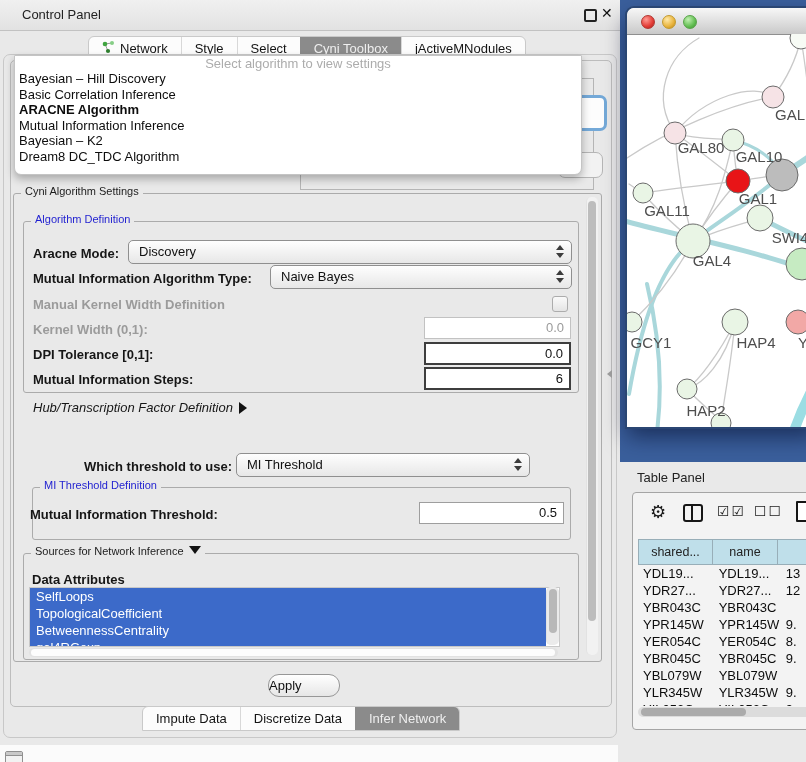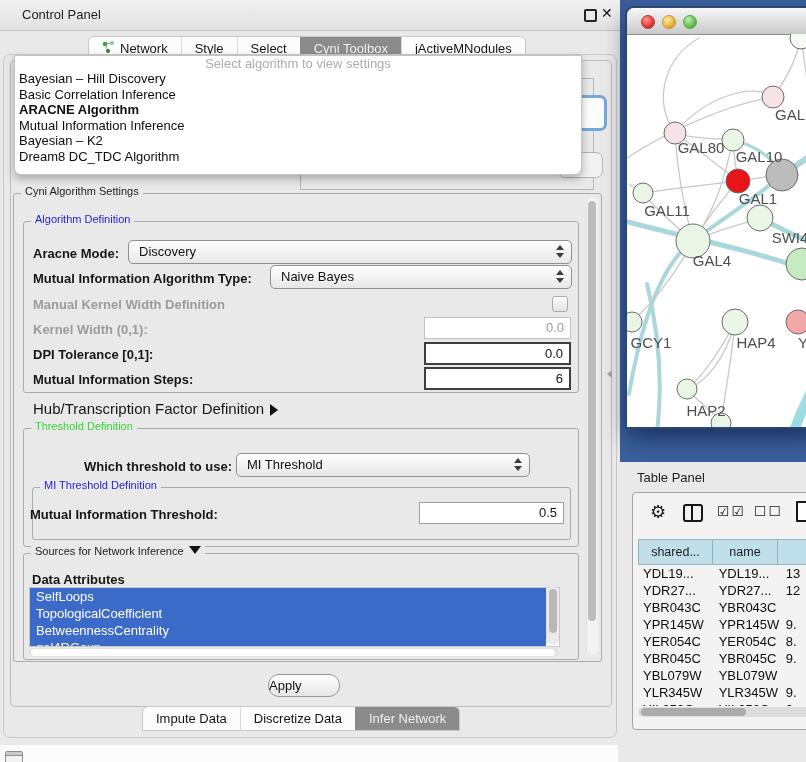--- a/index.html
+++ b/index.html
@@ -165,27 +165,24 @@
     </div>
     <span class="lbl dis" style="left:33px;top:297px;">Manual Kernel Width Definition</span>
     <span class="cb" style="left:552px;top:296px;"></span>
     <span class="lbl dis" style="left:33px;top:322px;">Kernel Width (0,1):</span>
     <div class="tf dis" style="left:424px;top:317px;width:133px;">0.0</div>
     <span class="lbl" style="left:33px;top:347px;">DPI Tolerance [0,1]:</span>
     <div class="tf strong" style="left:424px;top:342px;width:131px;">0.0</div>
     <span class="lbl" style="left:33px;top:372px;">Mutual Information Steps:</span>
     <div class="tf strong" style="left:424px;top:367px;width:131px;">6</div>
 
-    <span class="lbl plain" style="left:33px;top:400px;font-size:15px;">
+    <span class="lbl plain" style="left:33px;top:400px;font-size:13px;font-style:italic;">
       <span>Hub/Transcription Factor Definition</span><span class="arrow-r"></span>
     </span>
 
-    <div class="gb" style="left:23px;top:428px;width:554px;height:117px;">
-      <span class="gb-t t-green">Threshold Definition</span>
-    </div>
     <span class="lbl" style="left:84px;top:459px;">Which threshold to use:</span>
     <div class="combo" style="left:236px;top:453px;width:292px;">
       <span class="combo-text">MI Threshold</span>
       <span class="stepper">
           <i class="up"></i>
           <i class="dn"></i>
         </span>
     </div>
     <div class="gb" style="left:32px;top:487px;width:537px;height:51px;">
       <span class="gb-t t-blue">MI Threshold Definition</span>

